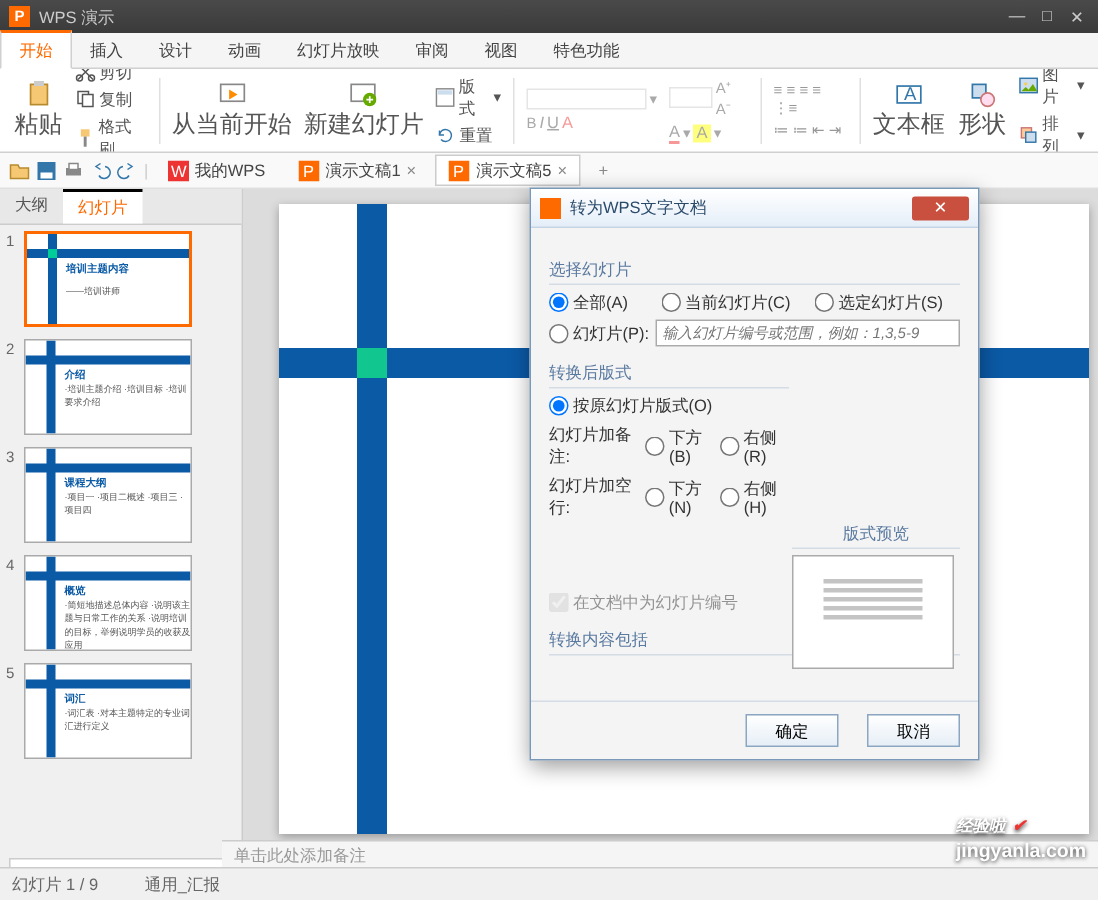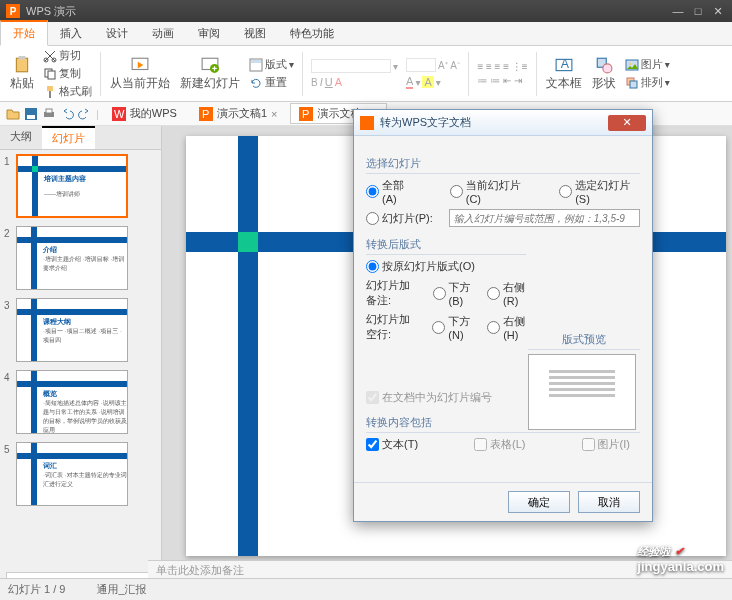--- a/index.html
+++ b/index.html
@@ -7,21 +7,21 @@
 .titlebar { height:22px; background:linear-gradient(#4a4a4a,#3a3a3a); display:flex; align-items:center; padding:0 6px; color:#ccc; }
 .titlebar .logo { width:14px; height:14px; background:#ff6a00; margin-right:6px; display:flex; align-items:center; justify-content:center; color:#fff; font-weight:bold; font-size:10px; }
 .titlebar .wincontrols { margin-left:auto; display:flex; gap:4px; }
 .titlebar .wincontrols span { width:16px; height:14px; display:flex; align-items:center; justify-content:center; color:#ccc; cursor:pointer; }
 .menubar { height:24px; background:#f5f5f5; display:flex; align-items:flex-end; border-bottom:1px solid #d0d0d0; }
 .menubar .tab { padding:4px 12px; color:#444; cursor:pointer; }
 .menubar .tab.active { background:#fff; border:1px solid #d0d0d0; border-bottom:1px solid #fff; border-top:2px solid #ff6a00; margin-bottom:-1px; color:#ff6a00; }
 .ribbon { height:56px; background:#fff; border-bottom:1px solid #d0d0d0; display:flex; align-items:center; padding:2px 6px; gap:2px; overflow:hidden; }
 .rbtn { display:flex; flex-direction:column; align-items:center; justify-content:center; padding:2px 4px; cursor:pointer; min-width:28px; }
 .rbtn .ic { width:18px; height:18px; }
-.rbtn .lbl { font-size:12px; color:#555; margin-top:1px; white-space:nowrap; }
+.rbtn .lbl { font-size:16px; color:#555; margin-top:1px; white-space:nowrap; }
 .rsep { width:1px; height:44px; background:#e0e0e0; margin:0 3px; }
 .smallstack { display:flex; flex-direction:column; gap:1px; }
 .smallbtn { display:flex; align-items:center; gap:2px; padding:1px 3px; font-size:10px; color:#555; cursor:pointer; }
 .sic { width:14px; height:14px; }
 .qat { height:24px; background:#f9f9f9; border-bottom:1px solid #e0e0e0; display:flex; align-items:center; padding:0 6px; gap:4px; }
 .qat .qic { width:14px; height:14px; cursor:pointer; }
 .doctab { display:flex; align-items:center; padding:2px 8px; gap:4px; border:1px solid transparent; cursor:pointer; font-size:11px; color:#444; }
 .doctab.active { border:1px solid #ccc; background:#fff; }
 .doctab .close { color:#888; }
 .workspace { display:flex; height:474px; }
@@ -40,37 +40,37 @@
 .thumb .slide .sub { position:absolute; left:26px; top:28px; font-size:6px; color:#555; }
 .thumb.sel .slide .green { position:absolute; left:14px; top:10px; width:6px; height:6px; background:#0c9; }
 .addslide { margin:6px; height:22px; border:1px solid #ccc; background:#fff; display:flex; align-items:center; justify-content:center; color:#ff6a00; font-size:16px; cursor:pointer; }
 .editor { flex:1; background:#dcdcdc; position:relative; overflow:hidden; }
 .canvas { position:absolute; left:24px; top:10px; width:540px; height:420px; background:#fff; box-shadow:0 2px 6px rgba(0,0,0,.3); }
 .canvas .cv { position:absolute; left:52px; top:0; width:20px; height:100%; background:#0b5aa6; }
 .canvas .ch { position:absolute; left:0; top:96px; width:100%; height:20px; background:#0b5aa6; }
 .canvas .cg { position:absolute; left:52px; top:96px; width:20px; height:20px; background:#12c78f; }
 .notes { position:absolute; left:148px; bottom:22px; right:0; height:18px; background:#f5f5f5; border-top:1px solid #ccc; padding:2px 8px; color:#999; font-size:10px;margin-top:16px; }
 .statusbar { position:absolute; left:0; bottom:0; right:0; height:22px; background:#f0f0f0; border-top:1px solid #ccc; display:flex; align-items:center; padding:0 8px; color:#666; font-size:10px; gap:31px; }
-.dialog { position:absolute; left:353px; top:109px; width:300px; background:#f4f4f4; border:1px solid #7a99b8; box-shadow:0 4px 14px rgba(0,0,0,.4); }
+.dialog { position:absolute; left:353px; top:125px; width:300px; background:#f4f4f4; border:1px solid #7a99b8; box-shadow:0 4px 14px rgba(0,0,0,.4); }
 .dlg-title { height:26px; background:linear-gradient(#fff,#e4eef8); display:flex; align-items:center; padding:0 6px; border-bottom:1px solid #c3d4e6; }
 .dlg-title .dic { width:14px; height:14px; background:#ff6a00; margin-right:6px; }
 .dlg-title .dt { color:#2a4a6a; font-size:11px; }
 .dlg-title .dclose { margin-left:auto; width:38px; height:16px; background:#c94f3e; border-radius:2px; display:flex; align-items:center; justify-content:center; color:#fff; cursor:pointer; }
 .dlg-body { padding:20px 12px; color:#333; }
 .fs { margin-bottom:10px; }
 .fs .fslabel { color:#5a7aa0; font-size:11px; margin-bottom:4px; border-bottom:1px solid #d4dce6; padding-bottom:2px; }
-.row { display:flex; align-items:center; gap:16px; margin:4px 0; font-size:11px; }
+.row { display:flex; align-items:center; gap:4px; margin:4px 0; font-size:11px; }
 .row label { display:flex; align-items:center; gap:3px; cursor:pointer; }
 .row input[type=radio],.row input[type=checkbox]{ cursor:pointer; }
 .txtin { flex:1; height:18px; border:1px solid #aaa; padding:0 4px; font-style:italic; color:#888; font-size:10px; }
 .preview { position:absolute; right:12px; top:196px; width:112px; }
 .preview .pvlabel { font-size:11px; color:#5a7aa0; margin-bottom:4px; text-align:center; border-bottom:1px solid #d4dce6; padding-bottom:2px;}
 .preview .pvbox { width:108px; height:76px; border:1px solid #aaa; background:#fff; padding:12px; }
 .preview .pvbox .pln { height:3px; background:#c4c4c4; margin:3px 8px; }
-.dlg-btns { display:flex; justify-content:flex-end; gap:8px; padding:8px 12px; border-top:1px solid #d4dce6; }
+.dlg-btns { display:flex; justify-content:flex-end; gap:19px; padding:8px 12px; border-top:1px solid #d4dce6; }
 .dlg-btns button { width:62px; height:22px; border:1px solid #8aa6c2; background:linear-gradient(#fff,#e6eef6); cursor:pointer; font-size:11px; }
 .watermark { position:absolute; right:8px; bottom:26px; color:#fff; font-weight:bold; font-style:italic; text-shadow:0 1px 3px rgba(0,0,0,.8); font-size:16px; }
 .watermark .red { color:#e33; }
 .watermark .sm { font-size:13px; font-style:normal; display:block; text-align:right; }
 </style>
 </head>
 <body>
 
 <div class="titlebar">
   <div class="logo">P</div>
@@ -80,20 +80,21 @@
     <span>□</span>
     <span>✕</span>
   </div>
 </div>
 
 <div class="menubar">
   <div class="tab active">开始</div>
   <div class="tab">插入</div>
   <div class="tab">设计</div>
   <div class="tab">动画</div>
+  <div class="tab">幻灯片放映</div>
   <div class="tab">审阅</div>
   <div class="tab">视图</div>
   <div class="tab">特色功能</div>
 </div>
 
 <div class="ribbon">
   <div class="rbtn">
     <svg class="ic" viewBox="0 0 16 16">
         <rect x="3" y="2" width="10" height="12" fill="#f7c873" stroke="#b88a2e"></rect>
         <rect x="5" y="0" width="6" height="3" fill="#ccc"></rect>
@@ -396,34 +397,20 @@
       <div class="pvbox">
           <div class="pln"></div>
           <div class="pln"></div>
           <div class="pln"></div>
           <div class="pln"></div>
           <div class="pln"></div>
         </div>
     </div>
     <div class="fs">
       <div class="fslabel">转换内容包括</div>
-      <div class="row">
-        <label>
-            <input type="checkbox" checked="" style="">
-            <span>文本(T)</span>
-          </label>
-        <label style="margin-left:40px;opacity:.5">
-            <input type="checkbox" style="">
-            <span>表格(L)</span>
-          </label>
-        <label style="margin-left:40px;opacity:.5">
-            <input type="checkbox" style="">
-            <span>图片(I)</span>
-          </label>
-      </div>
     </div>
   </div>
   <div class="dlg-btns">
     <button>确定</button>
     <button>取消</button>
   </div>
 </div>
 
 <div class="watermark">
   <span>经验啦</span> <span class="red">✔</span>

